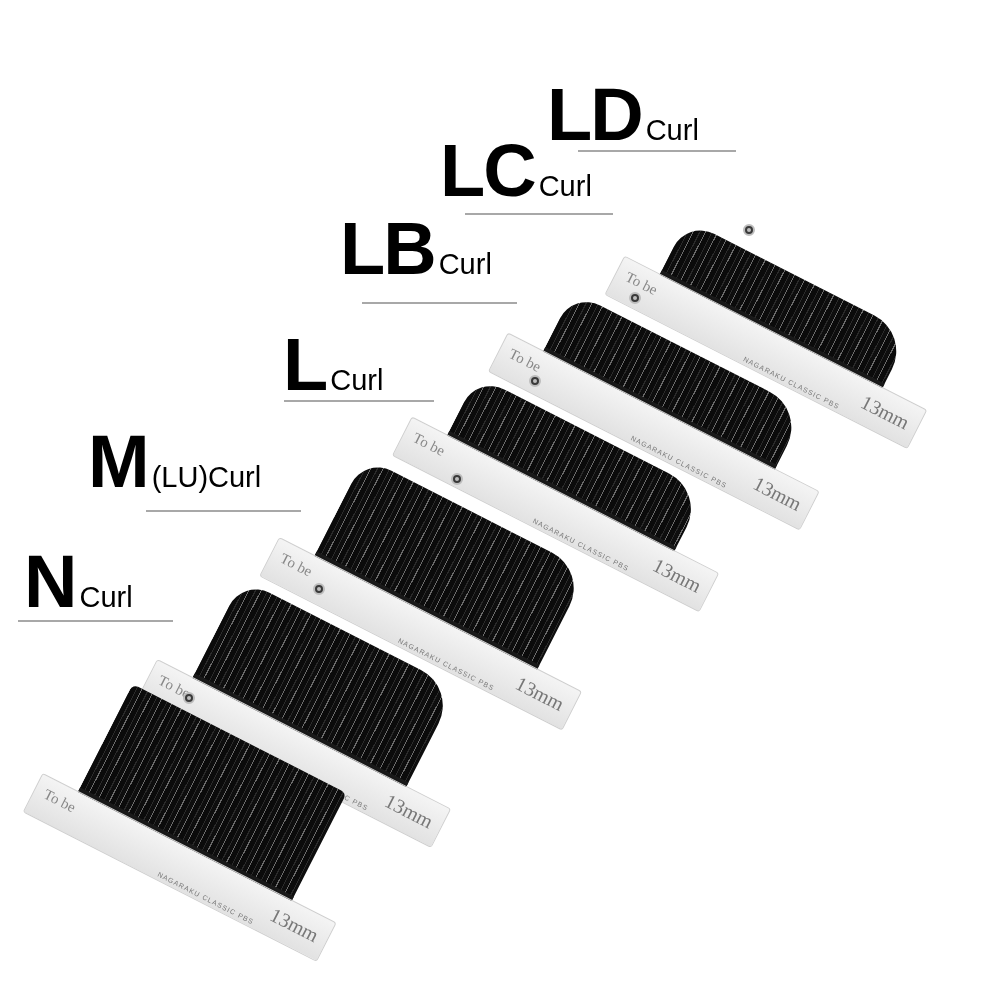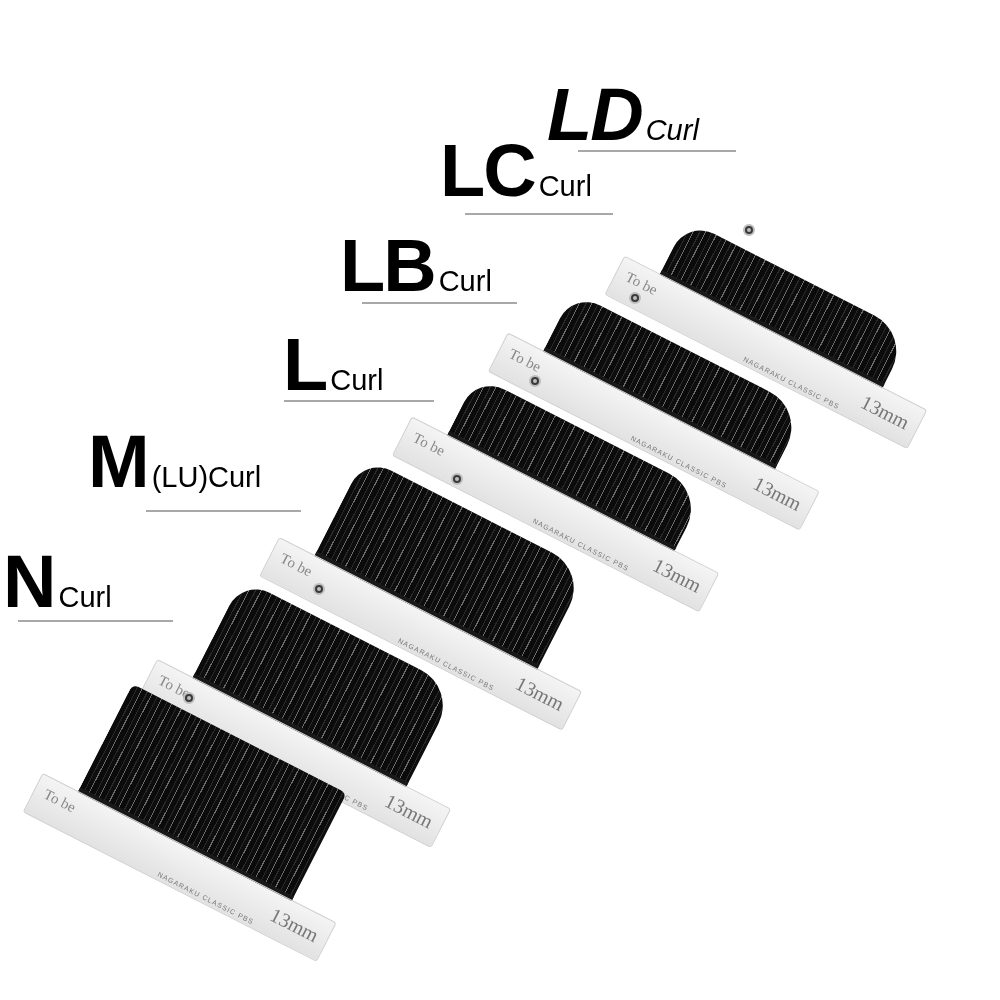--- a/index.html
+++ b/index.html
@@ -25,46 +25,46 @@
                  letter-spacing: 1px; }
   .base { position: absolute; left: 40px; right: 50px; bottom: 14px; height: 34px;
           background: linear-gradient(180deg, #1b1b1b, #050505 60%, #1e1e1e); border-radius: 0 0 10px 10px; }
   .hair { position: absolute; left: 40px; right: 50px; bottom: 44px;
           background: repeating-linear-gradient(90deg, #0b0b0b 0 5px, #2a2a2a 5px 6px, #0e0e0e 6px 10px, #6a6a6a 10px 11px);
           border-radius: 30px 40px 0 0; }
 </style>
 </head>
 <body>
 
-<div class="label" style="left:547px; top:78px;font-style:italic;">
+<div class="label" style="left:547px; top:78px;">
   <span class="big">LD</span><span class="small">Curl</span>
 </div>
 <div class="leader" style="left:578px; top:150px; width:158px;"></div>
 
 <div class="label" style="left:440px; top:134px;">
   <span class="big">LC</span><span class="small">Curl</span>
 </div>
 <div class="leader" style="left:465px; top:213px; width:148px;"></div>
 
-<div class="label" style="left:340px; top:229px;">
+<div class="label" style="left:340px; top:212px;">
   <span class="big">LB</span><span class="small">Curl</span>
 </div>
 <div class="leader" style="left:362px; top:302px; width:155px;"></div>
 
 <div class="label" style="left:283px; top:328px;">
   <span class="big">L</span><span class="small">Curl</span>
 </div>
 <div class="leader" style="left:284px; top:400px; width:150px;"></div>
 
 <div class="label" style="left:88px; top:425px;">
   <span class="big">M</span><span class="small">(LU)Curl</span>
 </div>
 <div class="leader" style="left:146px; top:510px; width:155px;"></div>
 
-<div class="label" style="left:3px; top:545px;">
+<div class="label" style="left:24px; top:545px;">
   <span class="big">N</span><span class="small">Curl</span>
 </div>
 <div class="leader" style="left:18px; top:620px; width:155px;"></div>
 
 <div class="strip" style="left:668px; top:170px; width:340px; height:140px; transform: rotate(27deg);">
   <div class="hair" style="height:60px;"></div>
   <div class="base"></div>
   <div class="card">
     <span class="tobe">To be</span>
     <span class="brand">NAGARAKU CLASSIC PBS</span>

